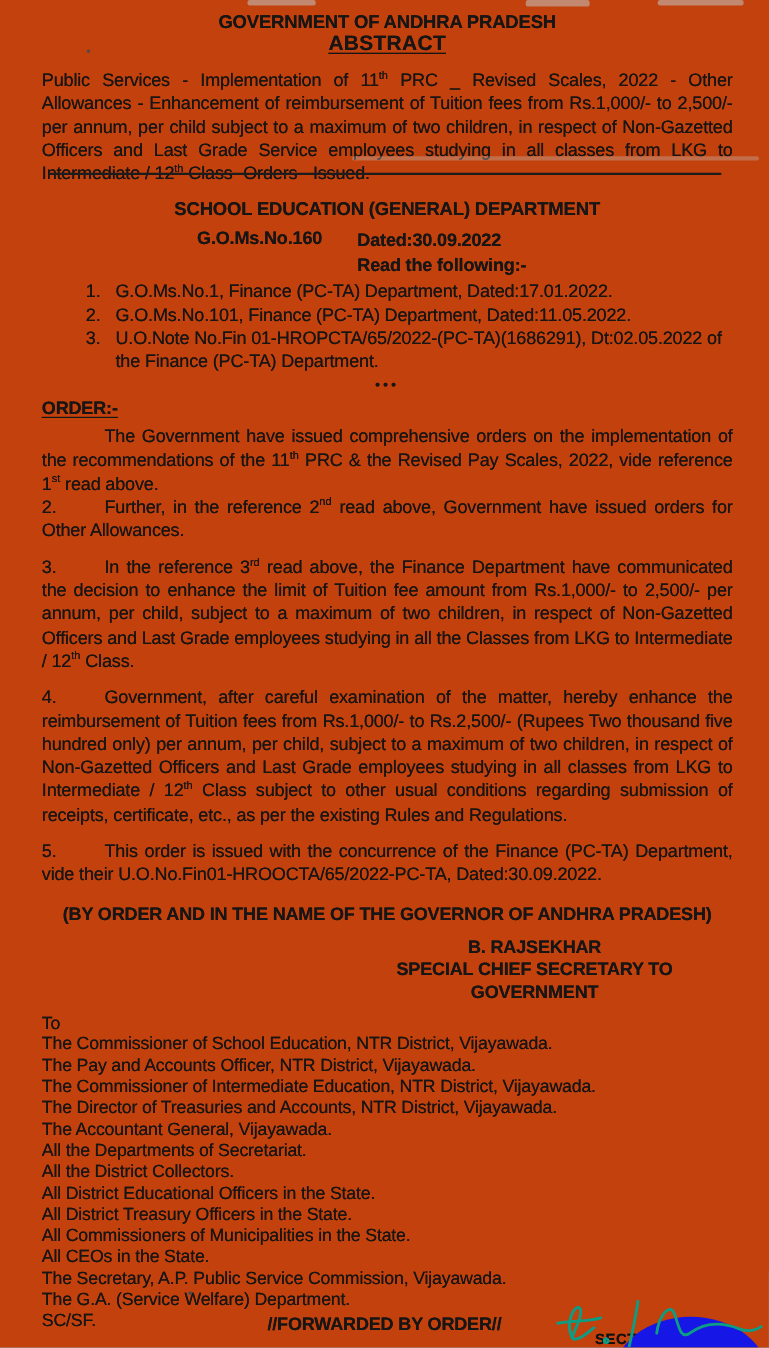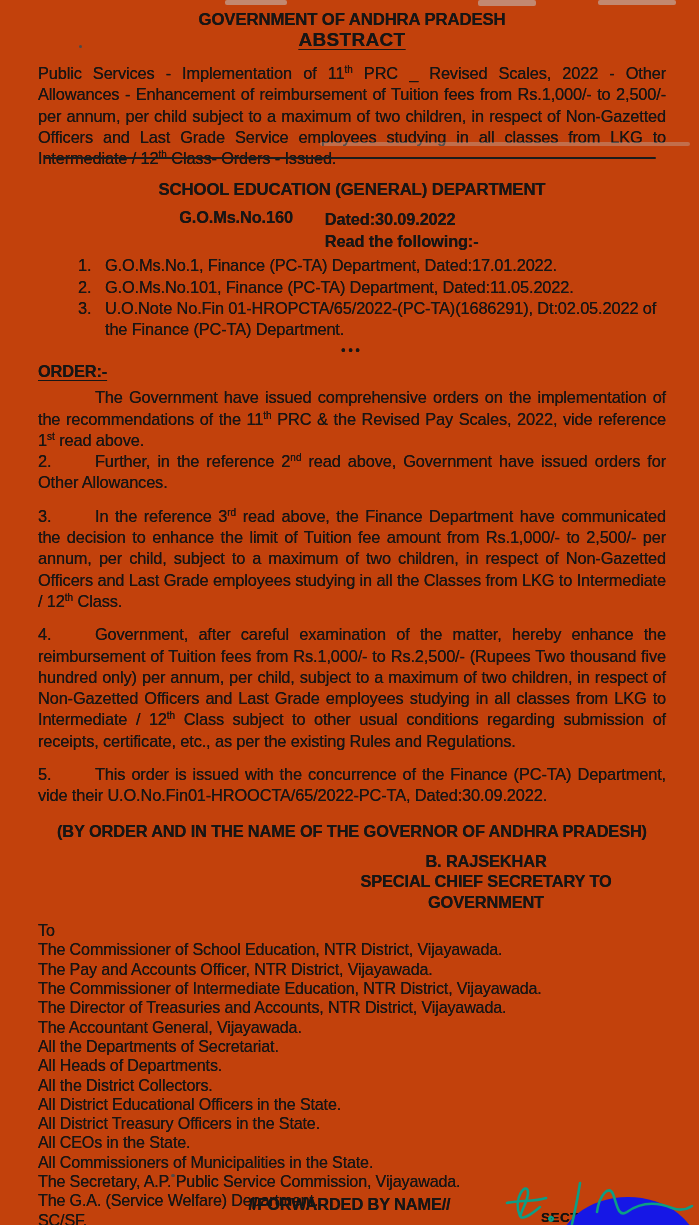--- a/index.html
+++ b/index.html
@@ -139,35 +139,34 @@
     </div>
 
     <div class="to-block">
       <div>To</div>
       <div>The Commissioner of School Education, NTR District, Vijayawada.</div>
       <div>The Pay and Accounts Officer, NTR District, Vijayawada.</div>
       <div>The Commissioner of Intermediate Education, NTR District, Vijayawada.</div>
       <div>The Director of Treasuries and Accounts, NTR District, Vijayawada.</div>
       <div>The Accountant General, Vijayawada.</div>
       <div>All the Departments of Secretariat.</div>
-      <div>All Heads of Departments.</div>
       <div>All the District Collectors.</div>
       <div>All District Educational Officers in the State.</div>
       <div>All District Treasury Officers in the State.</div>
+      <div>All Commissioners of Municipalities in the State.</div>
       <div>All CEOs in the State.</div>
-      <div>All Commissioners of Municipalities in the State.</div>
       <div>The Secretary, A.P. Public Service Commission, Vijayawada.</div>
       <div>The G.A. (Service Welfare) Department.</div>
       <div>SC/SF.</div>
     </div>
   </div>
 
   <div class="rule"></div>
 
-  <div class="forwarded">//FORWARDED BY NAME//</div>
+  <div class="forwarded">//FORWARDED BY ORDER//</div>
 
   <div class="stamp-text">SECT</div>
   <div class="round-stamp" id="round-stamp" style="background: rgb(22, 23, 230);"></div>
   <svg class="signature-svg" width="196" height="52" viewBox="0 0 196 52">
     <g id="sig-group" fill="none" stroke="#0c9e85" stroke-width="2.6" stroke-linecap="round">
       <path d="M20 40 C12 22 27 5 28 16 C29 27 13 45 25 41 C31 39 36 34 40 31"></path>
       <path d="M7 27 C20 24 34 26 46 22"></path>
       <path d="M51 41 a1.8 1.8 0 1 0 0.1 0"></path>
       <path d="M80 7 C78 20 75 35 72 48"></path>
       <path d="M97 36 C99 20 109 8 113 18 C117 28 118 42 127 36 C138 28 152 24 172 32 C180 35 186 34 192 30"></path>

